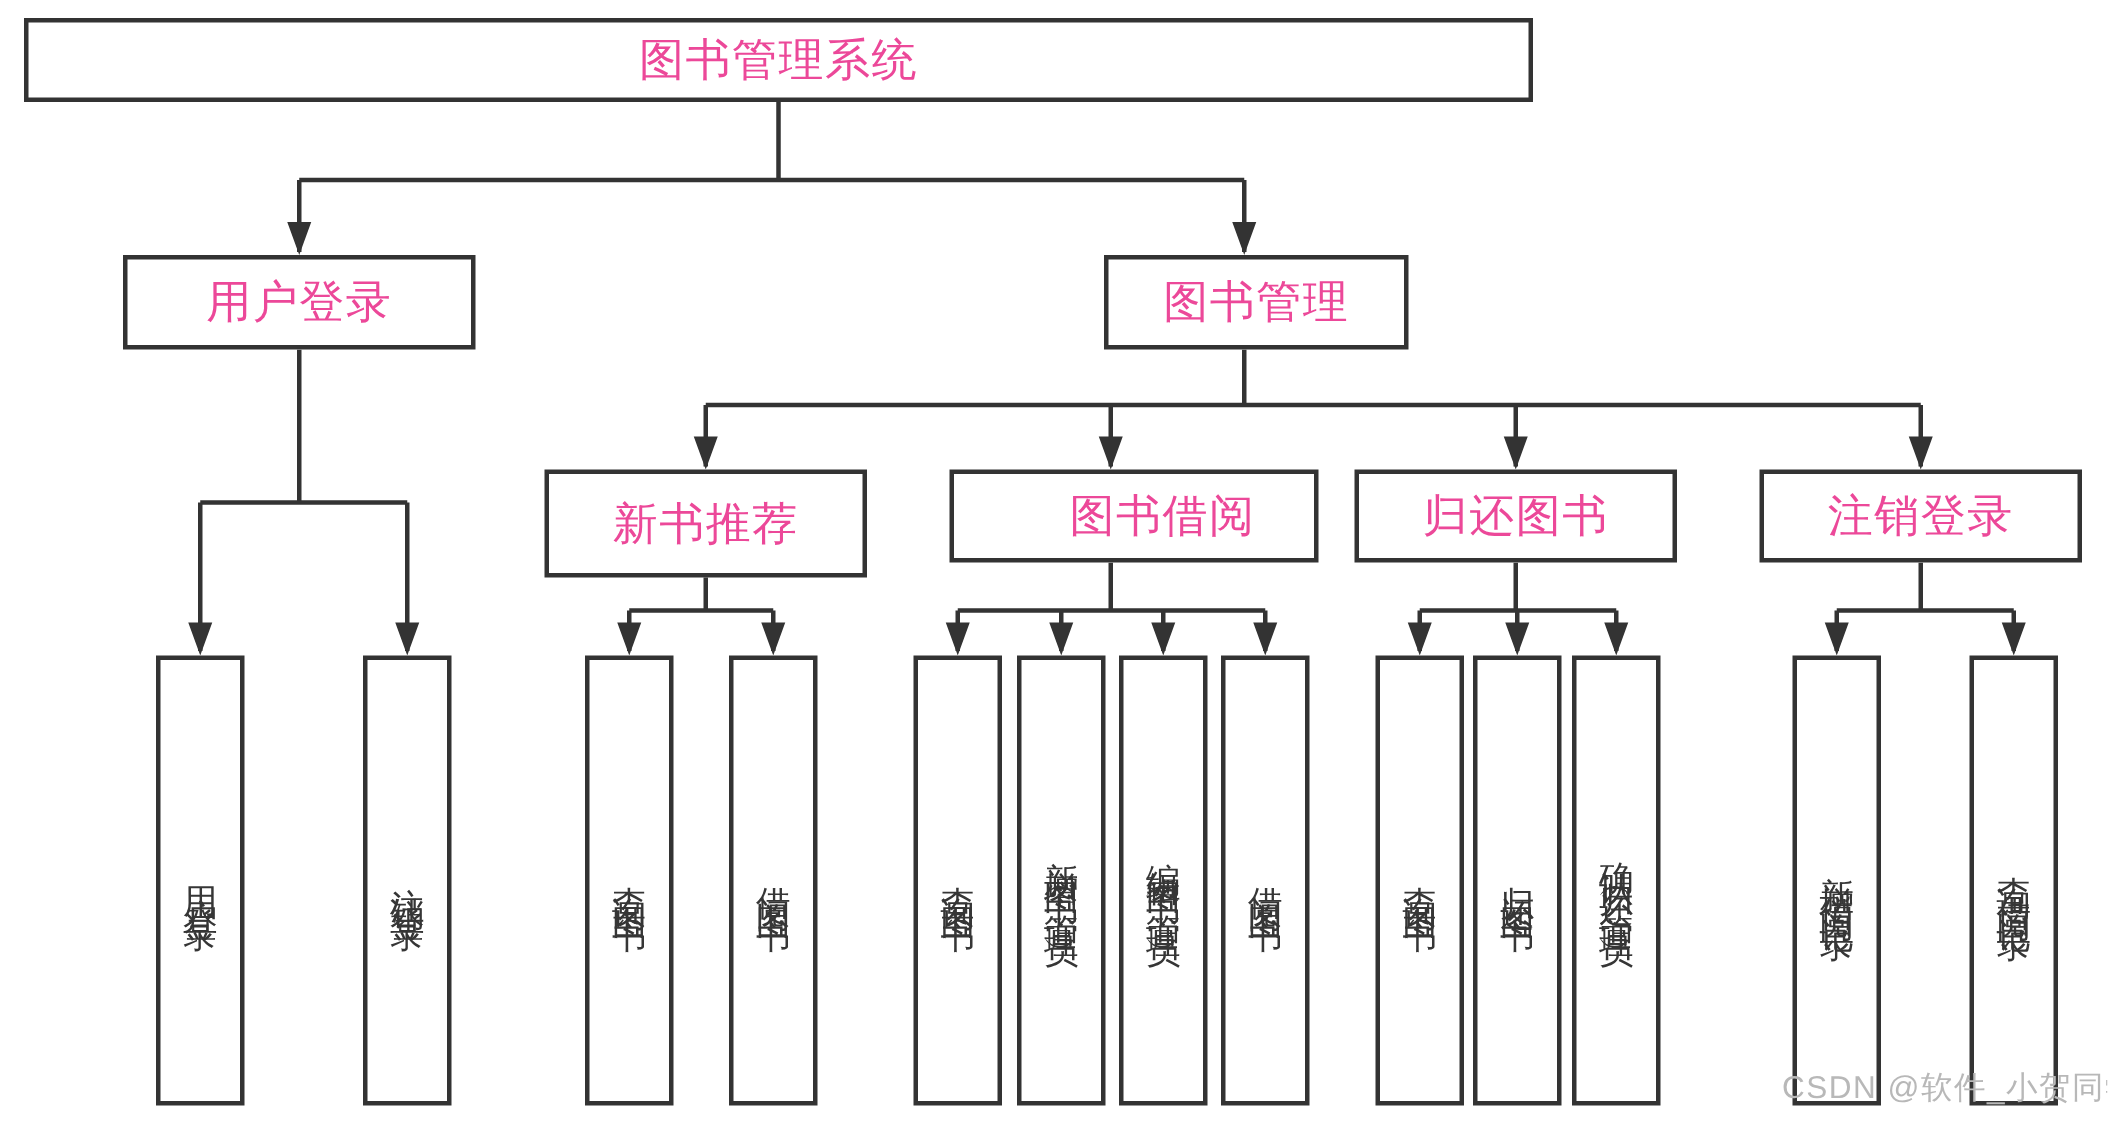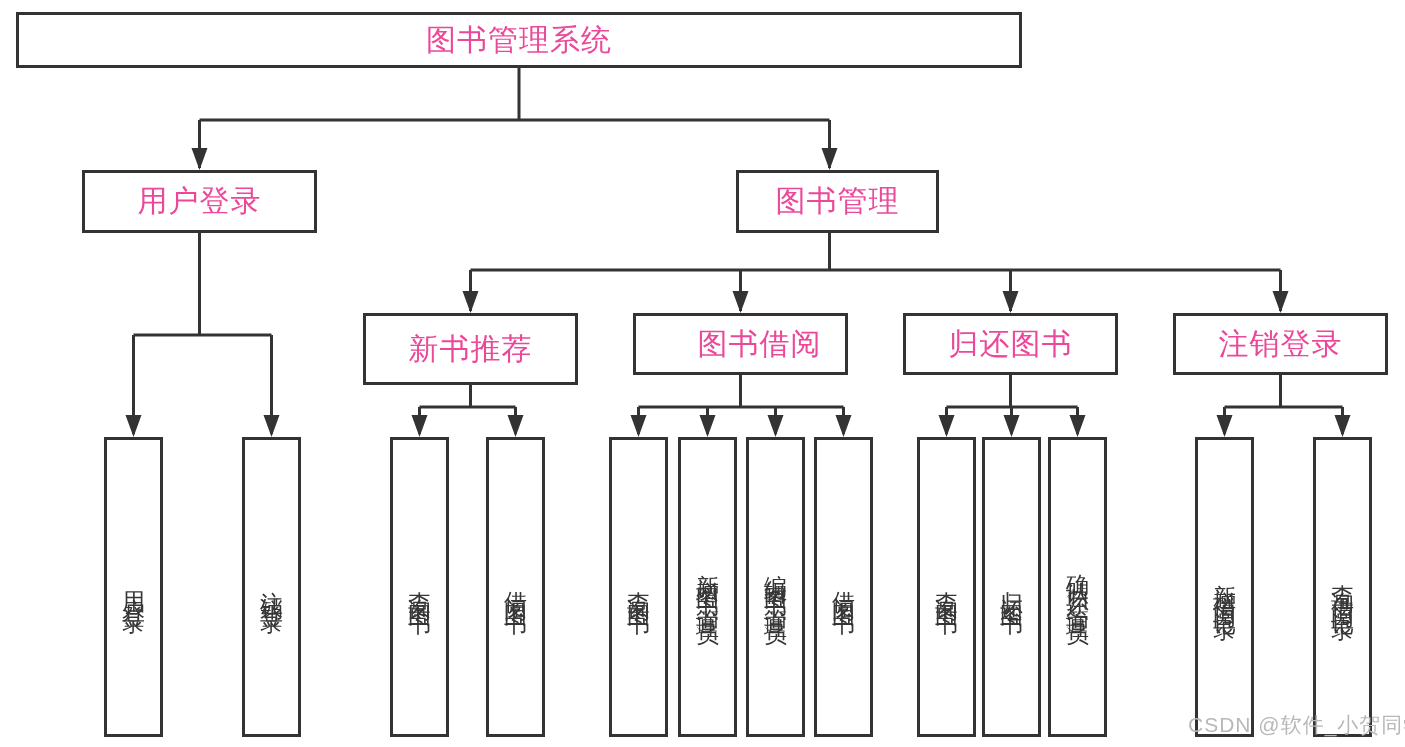--- a/index.html
+++ b/index.html
@@ -95,21 +95,21 @@
   <div class="hbox" style="left:82px;top:170px;width:235px;height:63px;">
     <span class="hlbl">用户登录</span>
   </div>
   <div class="hbox" style="left:712px;top:170px;width:203px;height:63px;margin-left:24px;">
     <span class="hlbl">图书管理</span>
   </div>
 
   <div class="hbox" style="left:363px;top:313px;width:215px;height:72px;">
     <span class="hlbl">新书推荐</span>
   </div>
-  <div class="hbox" style="left:633px;top:313px;width:215px;height:62px;padding-left:38px;">
+  <div class="hbox" style="left:633px;top:313px;width:246px;height:62px;padding-left:38px;">
     <span class="hlbl">图书借阅</span>
   </div>
   <div class="hbox" style="left:903px;top:313px;width:215px;height:62px;">
     <span class="hlbl">归还图书</span>
   </div>
   <div class="hbox" style="left:1173px;top:313px;width:215px;height:62px;">
     <span class="hlbl">注销登录</span>
   </div>
 
   <div class="vbox" style="left:104px;">

